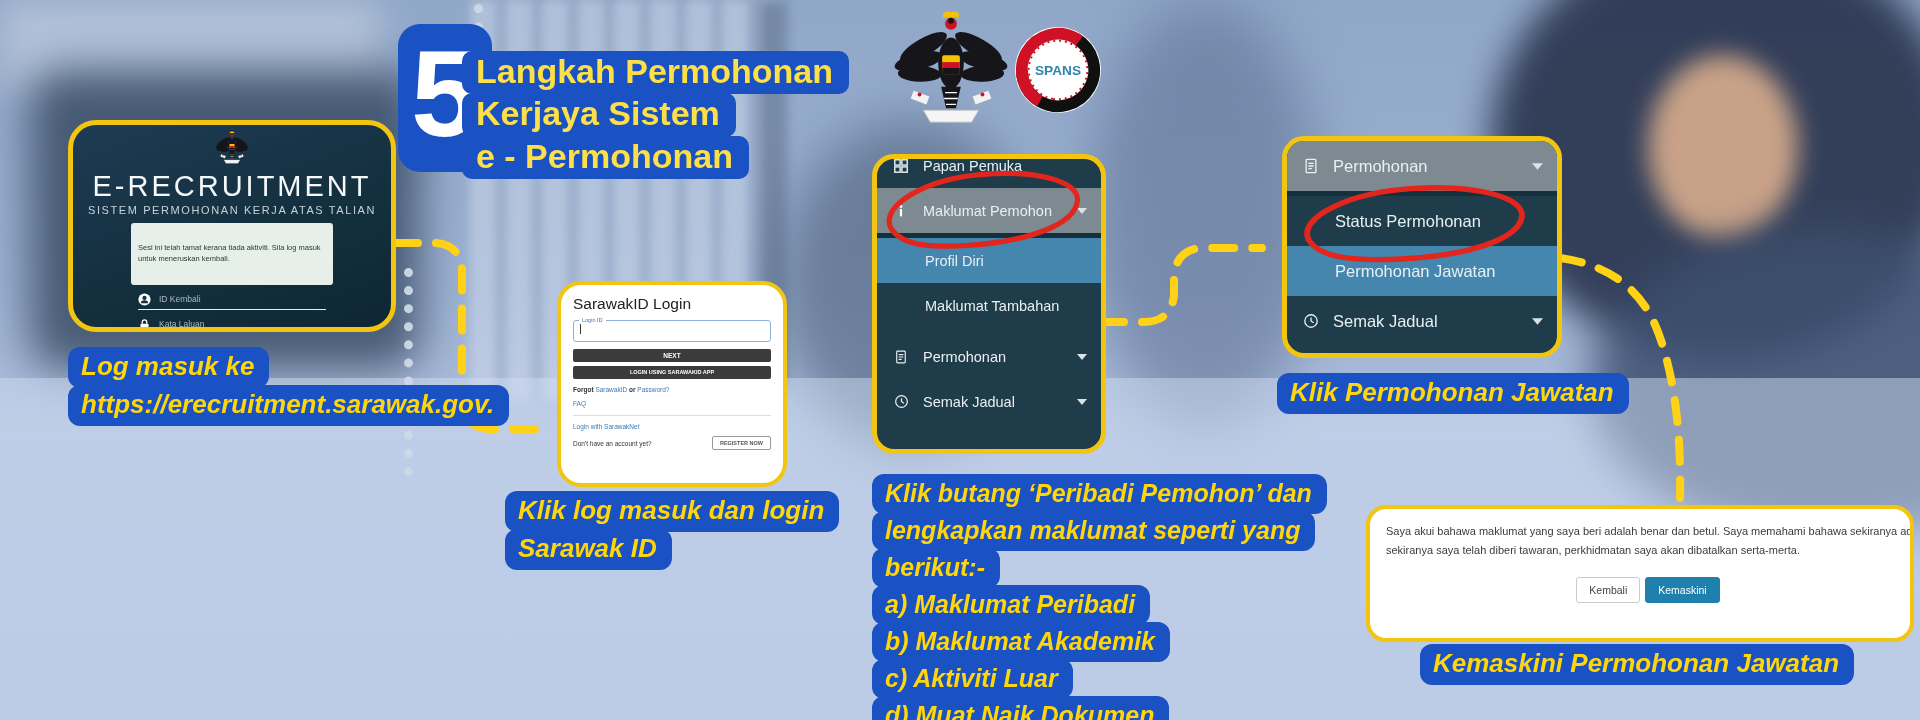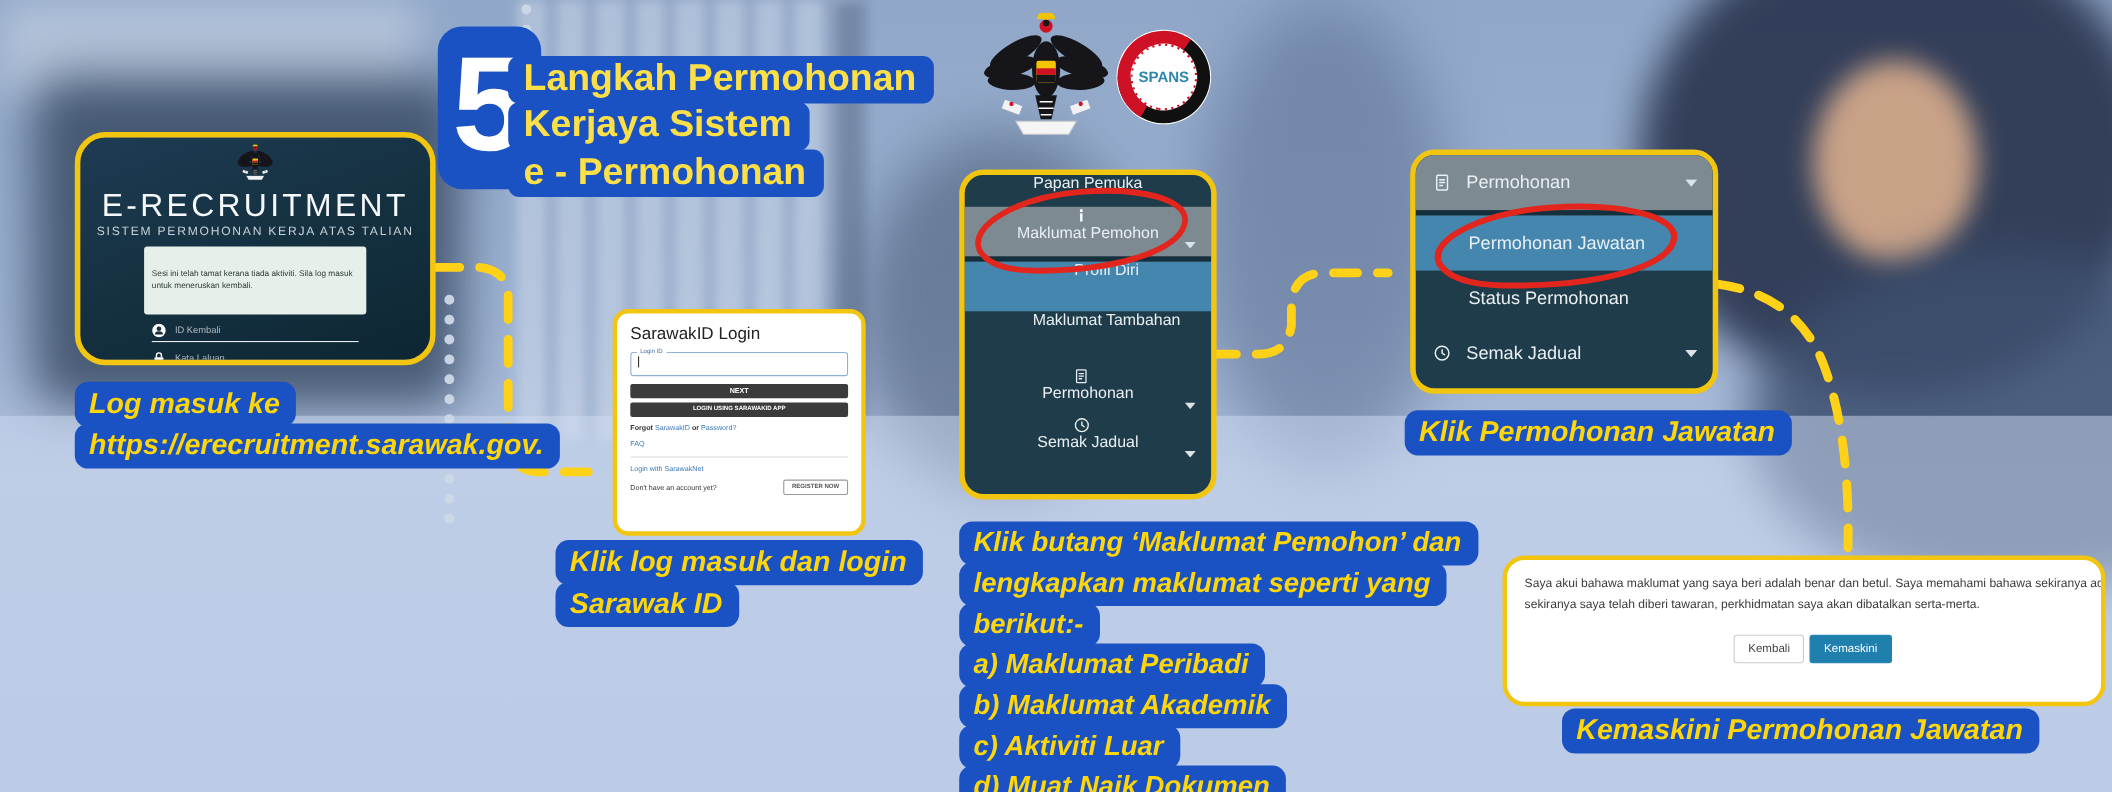--- a/index.html
+++ b/index.html
@@ -49,42 +49,42 @@
   .c1 .app-title{font-size:29px;font-weight:400;letter-spacing:3px;color:#f4f8fa;margin-top:0;}
   .c1 .app-sub{font-size:11px;letter-spacing:1.6px;color:#c6d2d9;margin-top:1px;}
   .c1 .alert{width:188px;margin:7px auto 0;background:#e6efe9;color:#2b3b35;border-radius:3px;
              font-size:7.5px;line-height:1.45;text-align:left;padding:20px 7px;}
   .c1 .field{width:188px;margin:8px auto 0;display:flex;align-items:center;gap:8px;
              border-bottom:1px solid #e8eef2;padding-bottom:3px;}
   .c1 .field .flabel{font-size:8.5px;color:#aebac2;}
   .c1 .login-btn{width:188px;height:16px;margin:9px auto 0;background:#41c0a5;border-radius:9px;
                  font-size:7.5px;color:#f2fffb;line-height:16px;}
   
-  .c2{left:557px;top:281px;width:198px;height:178px;border-radius:14px;background:#fff;
+  .c2{left:557px;top:281px;width:198px;height:178px;border-radius:24px;background:#fff;
       border-width:4px;padding:10px 12px;box-sizing:content-box;color:#222;}
   .c2 .sid-title{font-size:15.5px;color:#222;font-weight:400;}
   .c2 .fieldset{margin-top:7px;border:1px solid #8fb0d9;border-radius:3px;height:17px;position:relative;padding:3px 6px 0;}
   .c2 .fieldset .legend{position:absolute;top:-4px;left:5px;background:#fff;padding:0 3px;font-size:5.5px;color:#4a6fa5;}
   .c2 .cursorline{width:1px;height:10px;background:#333;}
   .c2 .dark-btn{margin-top:7px;height:13px;background:#3b3b3b;border-radius:2px;color:#fff;
                 font-weight:700;text-align:center;line-height:13px;}
   .c2 .b-next{font-size:6.5px;}
   .c2 .b-app{margin-top:4px;font-size:5.5px;}
   .c2 .small{font-size:6.5px;margin-top:7px;color:#333;}
   .c2 .lnk{color:#3c79b8;}
   .c2 .bold{font-weight:700;}
   .c2 hr{border:none;border-top:1px solid #ddd;margin:8px 0 0;}
   .c2 .acct-row{display:flex;justify-content:space-between;align-items:center;margin-top:6px;}
   .c2 .reg-btn{border:1px solid #999;border-radius:2px;padding:3px 7px;font-size:5.5px;font-weight:700;color:#555;background:#fff;}
   
   .menu-card{background:#1e3c4a;border-radius:22px;overflow:hidden;}
   .c3{left:872px;top:154px;width:224px;height:290px;}
   .c4{left:1282px;top:136px;width:270px;height:212px;}
   .mrow{display:flex;align-items:center;color:#e9eff2;padding:0 14px;position:relative;}
-  .c3 .mrow{height:45px;font-size:14.5px;flex-direction:column;}
+  .c3 .mrow{height:45px;font-size:14.5px;}
   .c4 .mrow{height:50px;font-size:16.5px;}
   .micon{width:20px;display:flex;justify-content:center;margin-right:12px;flex:none;}
   .caret{margin-left:auto;display:flex;}
   .row-gray{background:#7d8a92;}
   .row-blue{background:#4486ae;}
   .row-divider{border-bottom:5px solid #14303c;}
   .sub-ind{padding-left:48px;}
   .row-cut{margin-top:-16px;}
   .mgap{height:6px;}
   .annot{position:absolute;pointer-events:none;z-index:8;}
@@ -300,21 +300,21 @@
             <path d="M0 0 h10 l-5 6 z" fill="#dbe3e7"></path>
           </svg>
         </span>
     </div>
     <svg class="annot" style="left:-4px;top:6px" width="216" height="88" viewBox="0 0 210 82" preserveAspectRatio="none">
       <path d="M16 52 C8 30 54 10 106 9 C162 8 202 22 199 40 C195 62 148 74 94 74 C48 74 24 68 16 52" fill="none" stroke="#e2261d" stroke-width="5" stroke-linecap="round" transform="rotate(-4 105 41)"></path>
     </svg>
   </div>
 
   <div class="caption cap3">
-    <span class="cap-line"><span class="cap-chip">Klik butang ‘Maklumat Pemohon’ dan</span></span>
+    <span class="cap-line"><span class="cap-chip">Klik butang ‘Peribadi Pemohon’ dan</span></span>
     <span class="cap-line"><span class="cap-chip">lengkapkan maklumat seperti yang</span></span>
     <span class="cap-line"><span class="cap-chip">berikut:-</span></span>
     <span class="cap-line"><span class="cap-chip">a) Maklumat Peribadi</span></span>
     <span class="cap-line"><span class="cap-chip">b) Maklumat Akademik</span></span>
     <span class="cap-line"><span class="cap-chip">c) Aktiviti Luar</span></span>
     <span class="cap-line"><span class="cap-chip">d) Muat Naik Dokumen</span></span>
   </div>
 
   <div class="card c4 menu-card">
     <div class="mrow row-gray row-divider">
@@ -324,25 +324,25 @@
             <path d="M6 6 h6 M6 9 h6 M6 12 h4"></path>
         </svg>
         </span>
       <span>Permohonan</span>
       <span class="caret">
         <svg width="11" height="7" viewBox="0 0 10 6">
             <path d="M0 0 h10 l-5 6 z" fill="#dbe3e7"></path>
           </svg>
         </span>
     </div>
+    <div class="mrow sub-ind">
+      <span>Status Permohonan</span>
+    </div>
     <div class="mrow row-blue sub-ind">
       <span>Permohonan Jawatan</span>
-    </div>
-    <div class="mrow sub-ind">
-      <span>Status Permohonan</span>
     </div>
     <div class="mrow">
       <span class="micon">
         <svg width="16" height="16" viewBox="0 0 18 18" fill="none" stroke="#e9eff2" stroke-width="1.5">
           <circle cx="9" cy="9" r="7"></circle>
             <path d="M9 5 v4 l3 2"></path>
         </svg>
         </span>
       <span>Semak Jadual</span>
       <span class="caret">

